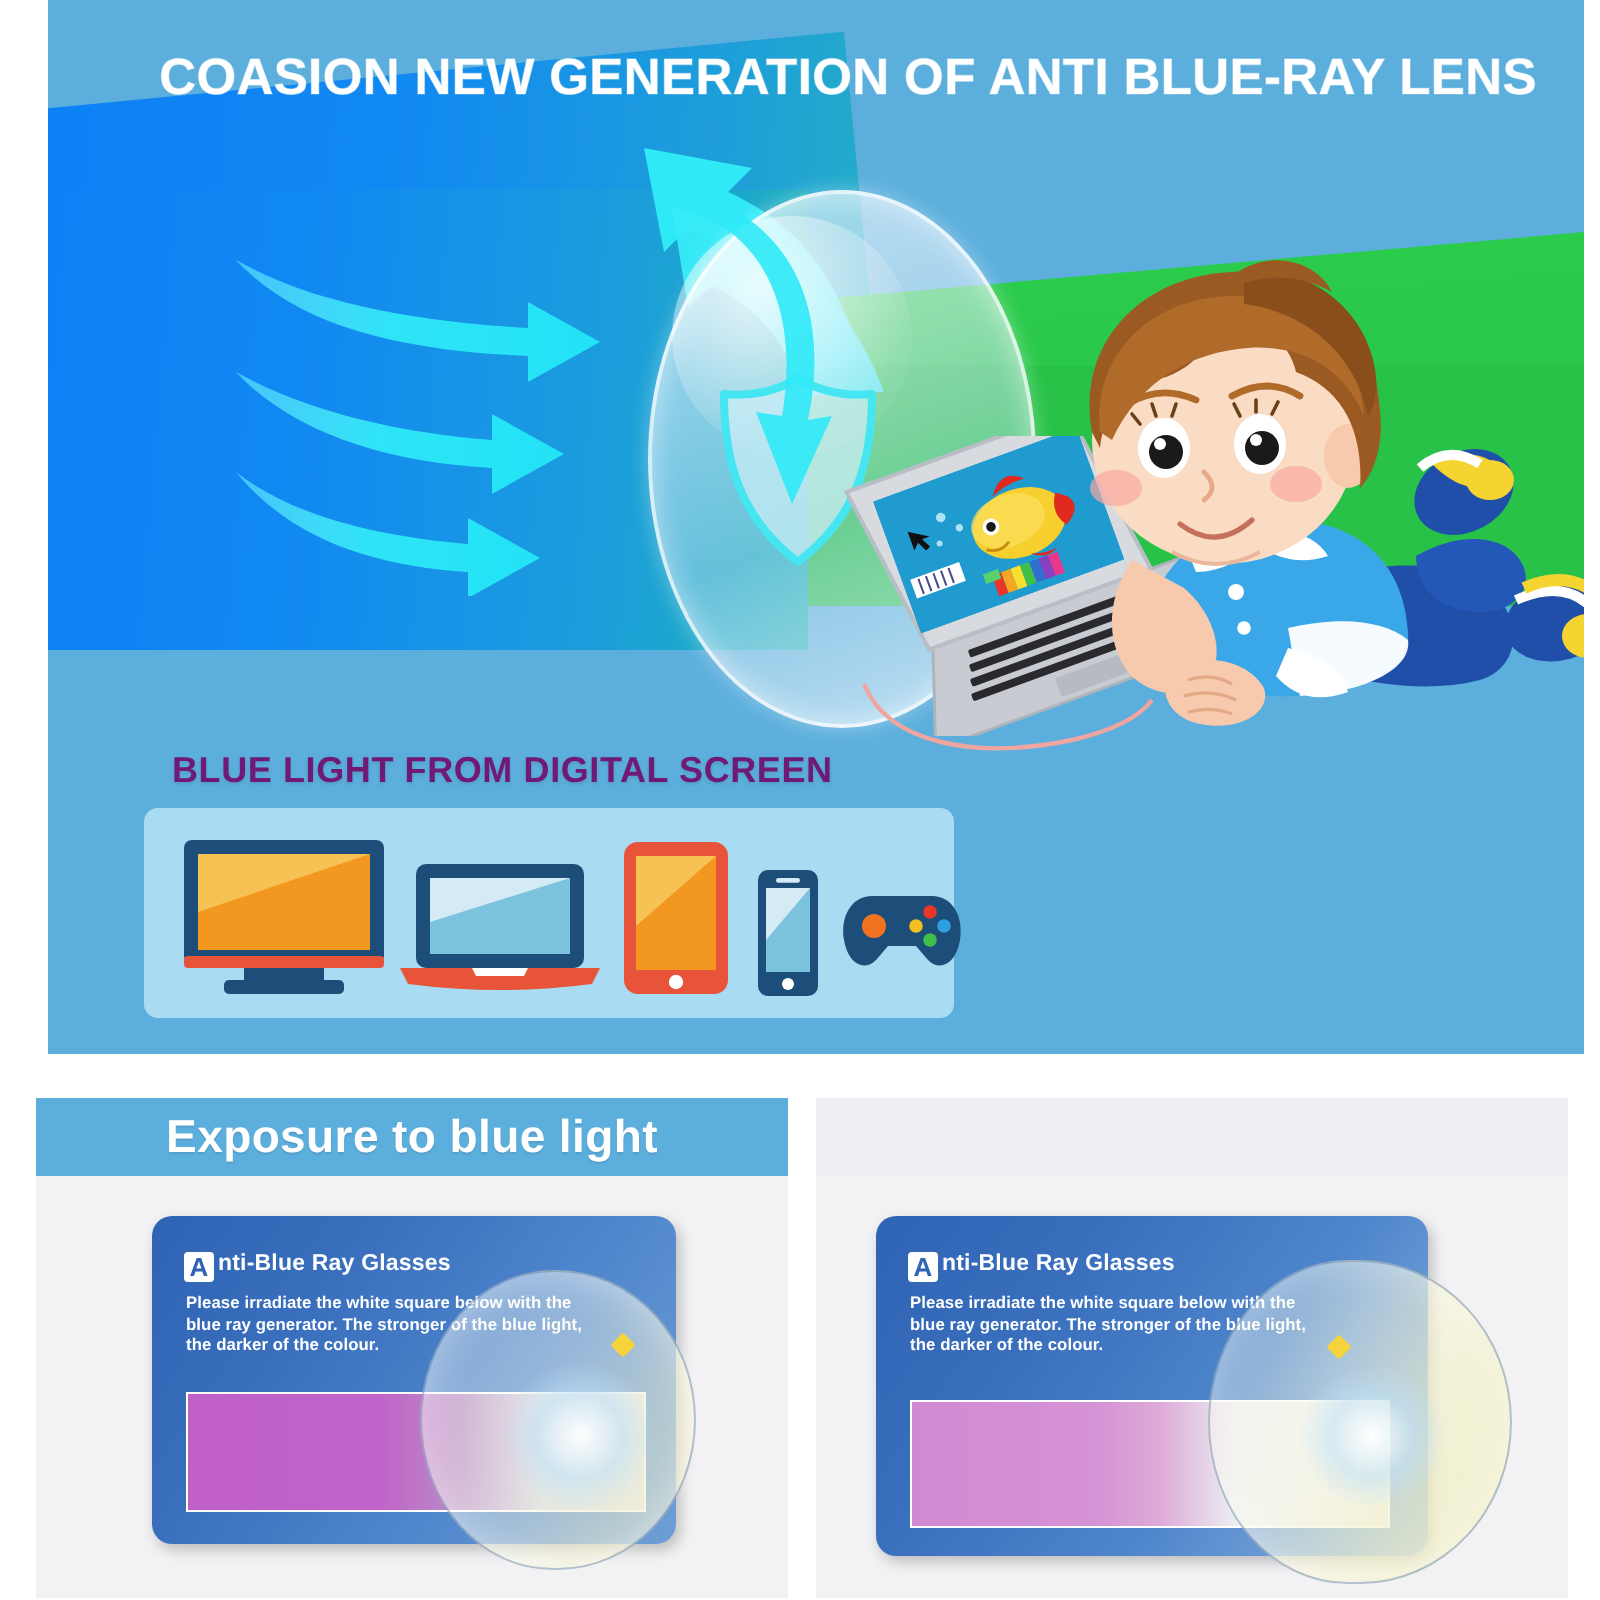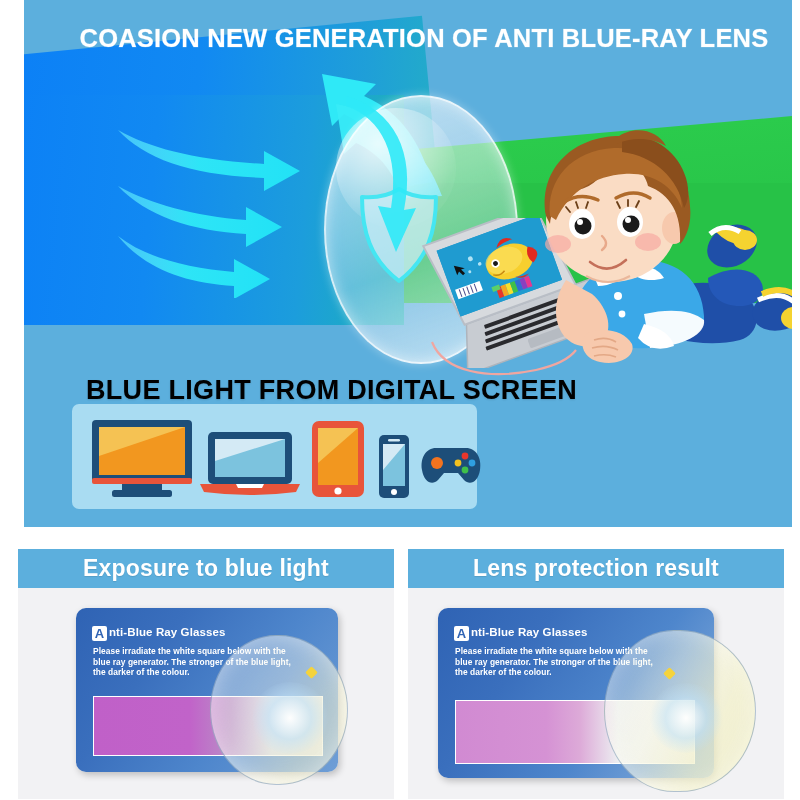--- a/index.html
+++ b/index.html
@@ -89,23 +89,23 @@
   
   .laptop { position: absolute; left: 378px; top: 218px; width: 200px; height: 150px; }
 
   
   .boy { position: absolute; left: 470px; top: 128px; width: 330px; height: 240px; }
 
   
   #bluelight-title {
     position: absolute;
     left: 62px; top: 375px;
-    font-size: 27px;
+    font-size: 18px;
     font-weight: bold;
-    color: #000000;
+    color: #701a75;
     letter-spacing: 0.3px;
     text-shadow: 0 1px 2px rgba(0,0,0,0.12);
     white-space: nowrap;
   }
   #devices-panel {
     position: absolute;
     left: 48px; top: 404px;
     width: 405px; height: 105px;
     background: #a9dcf2;
     border-radius: 7px;
@@ -492,23 +492,20 @@
           <div class="card-swatch" id="swatch-left"></div>
         </div>
         <div class="demo-lens" id="lens-left">
           <div class="lens-glow" style="left:40px;top:46px;width:78px;height:72px;"></div>
           <div class="lens-mark" style="left:96px;top:32px;"></div>
         </div>
       </div>
     </div>
 
     <div class="panel" id="panel-right">
-      <div class="panel-header">
-        <span class="panel-header-text">Lens protection result</span>
-      </div>
       <div class="panel-body">
         <div class="card" id="card-right">
           <div class="card-logo-box">A</div>
           <div class="card-title">nti-Blue Ray Glasses</div>
           <div class="card-desc">Please irradiate the white square below with the blue ray generator. The stronger of the blue light, the darker of the colour.</div>
           <div class="card-swatch" id="swatch-right"></div>
         </div>
         <div class="demo-lens" id="lens-right">
           <div class="lens-glow" style="left:44px;top:52px;width:74px;height:70px;"></div>
           <div class="lens-mark" style="left:60px;top:38px;"></div>

